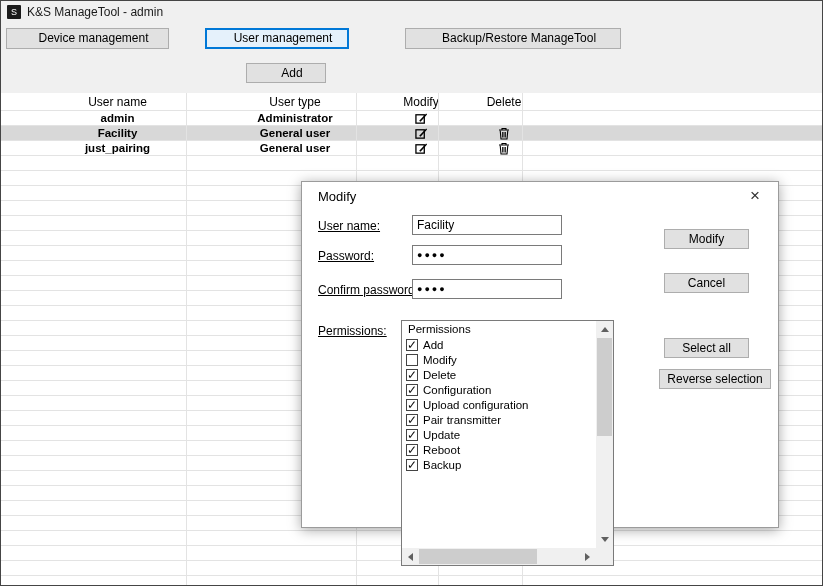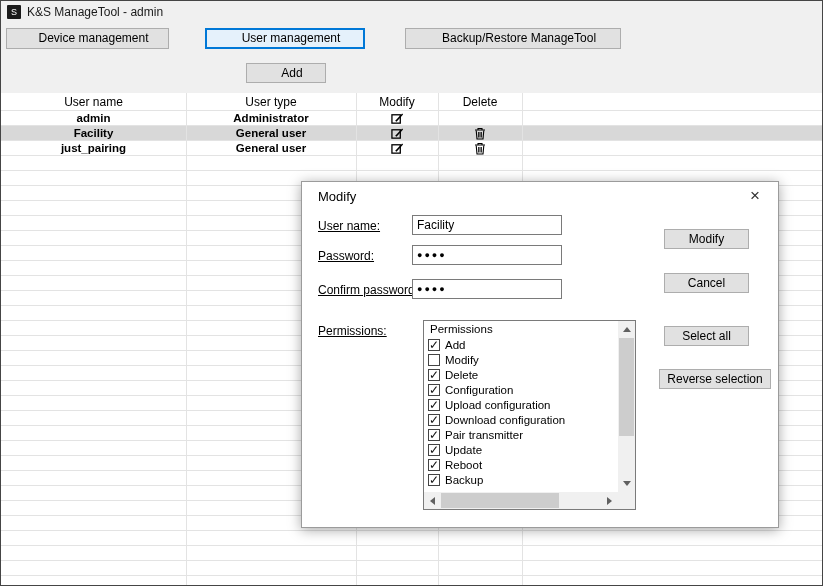--- a/index.html
+++ b/index.html
@@ -26,27 +26,27 @@
   .titlebar .title { font-size:12px; color:#1a1a1a; }
   
   .toolbar { position:absolute; top:22px; left:0; right:0; height:70px; background:#f0f0f0; }
   .btn {
     position:absolute; height:21px; background:#e1e1e1;
     border:1px solid #adadad; text-align:center; line-height:19px;
     font-size:12px; cursor:default;padding-left:12px;
   }
   .btn.active { border:2px solid #0078d7; line-height:17px; background:#e5f1fb; }
   #btn-device { left:5px; top:5px; width:163px; }
-  #btn-user { left:204px; top:5px; width:160px; }
+  #btn-user { left:204px; top:5px; width:144px; }
   #btn-backup { left:404px; top:5px; width:216px; }
   #btn-add { left:245px; top:40px; width:80px; height:20px; line-height:18px; }
   
   .table-area { position:absolute; top:92px; left:0; right:0; bottom:0; background:#fff; }
   .vline { position:absolute; top:0; bottom:0; width:1px; background:#e3e3e3; }
-  .thead, .trow { display:flex; width:100%; }
+  .thead, .trow { display:flex; width:100%;padding-left:24px; }
   .thead { height:18px; border-bottom:1px solid #e3e3e3; }
   .trow { height:15px; border-bottom:1px solid #e3e3e3;font-weight:bold; }
   .trow.selected { background:#d8d8d8; }
   .cell { overflow:hidden; white-space:nowrap; display:flex; align-items:center; justify-content:center; }
   .c0 { width:185px; } .c1 { width:170px; } .c2 { width:82px; } .c3 { width:84px; } .c4 { flex:1; }
   .thead .cell { font-size:12px; }
   .trow .cell { font-size:11.5px; }
   .filler {
     position:absolute; left:0; right:0; top:63px; bottom:0;
     background:repeating-linear-gradient(to bottom, transparent 0px, transparent 14px, #e3e3e3 14px, #e3e3e3 15px);
@@ -70,21 +70,21 @@
     border:1px solid #7a7a7a; background:#fff; font-family:"Liberation Sans",sans-serif;
     font-size:12px; padding:1px 4px; outline:none;
   }
   .dlg-btn {
     position:absolute; left:362px; width:85px; height:20px;
     background:#e1e1e1; border:1px solid #adadad; font-size:12px;
     text-align:center; line-height:18px; cursor:default;
   }
   
   .listbox {
-    position:absolute; left:121px; top:138px; width:213px; height:190px;
+    position:absolute; left:99px; top:138px; width:213px; height:246px;
     border:1px solid #7a7a7a; background:#fff;
   }
   .lb-content { position:absolute; left:0; top:0; right:17px; bottom:17px; overflow:hidden; }
   .lb-header { height:16px; line-height:16px; padding-left:6px; font-size:11.5px; }
   .lb-item { height:15px; display:flex; align-items:center; padding-left:4px; font-size:11.5px; }
   .cb {
     width:12px; height:12px; border:1px solid #444; background:#fff;
     margin-right:5px; position:relative; flex:0 0 12px;
   }
   .cb.checked::after {
@@ -235,24 +235,20 @@
         <div class="lb-item">
             <span class="cb checked"></span>
             <span>Configuration</span>
           </div>
         <div class="lb-item">
             <span class="cb checked"></span>
             <span>Upload configuration</span>
           </div>
         <div class="lb-item">
             <span class="cb checked"></span>
-            <span>Download configuration</span>
-          </div>
-        <div class="lb-item">
-            <span class="cb checked"></span>
             <span>Pair transmitter</span>
           </div>
         <div class="lb-item">
             <span class="cb checked"></span>
             <span>Update</span>
           </div>
         <div class="lb-item">
             <span class="cb checked"></span>
             <span>Reboot</span>
           </div>
@@ -278,17 +274,17 @@
         <div class="h-thumb"></div>
         <div class="sb-btn" style="right:0">
             <div class="tri tri-right"></div>
           </div>
       </div>
       <div class="sb-corner"></div>
     </div>
 
     <div class="dlg-btn" style="top:47px">Modify</div>
     <div class="dlg-btn" style="top:91px">Cancel</div>
-    <div class="dlg-btn" style="top:144px">Select all</div>
+    <div class="dlg-btn" style="top:156px">Select all</div>
     <div class="dlg-btn" style="top:187px; left:357px; width:112px;">Reverse selection</div>
   </div>
 
 </div>
 
 </body></html>

